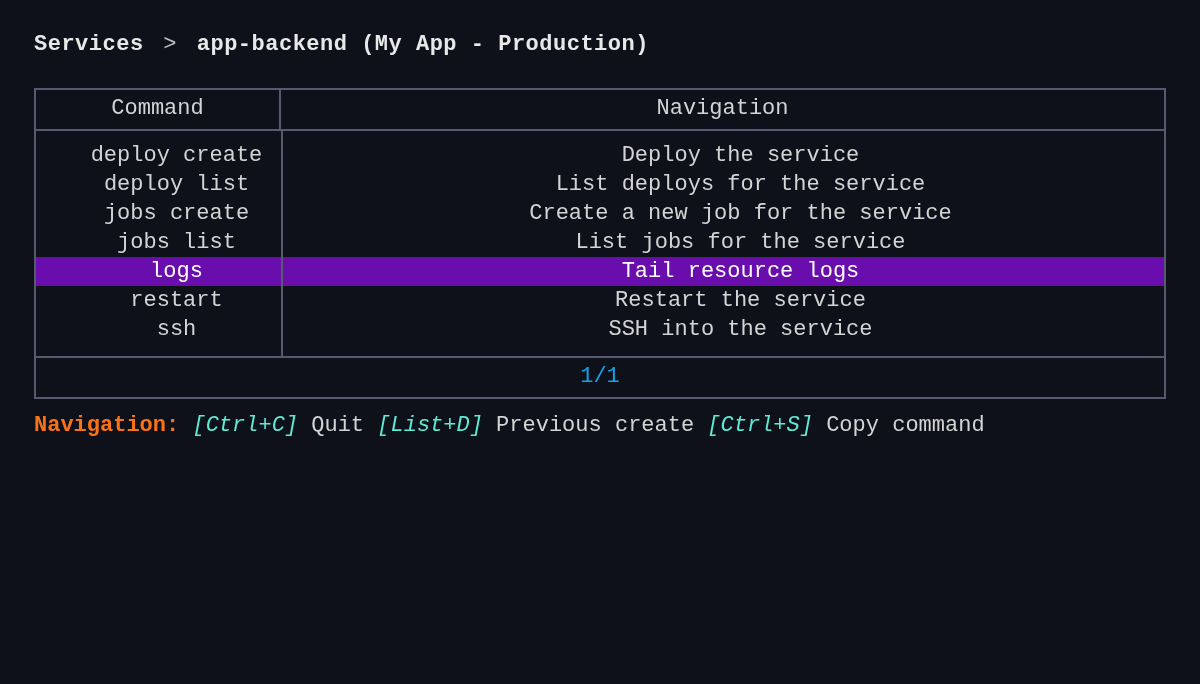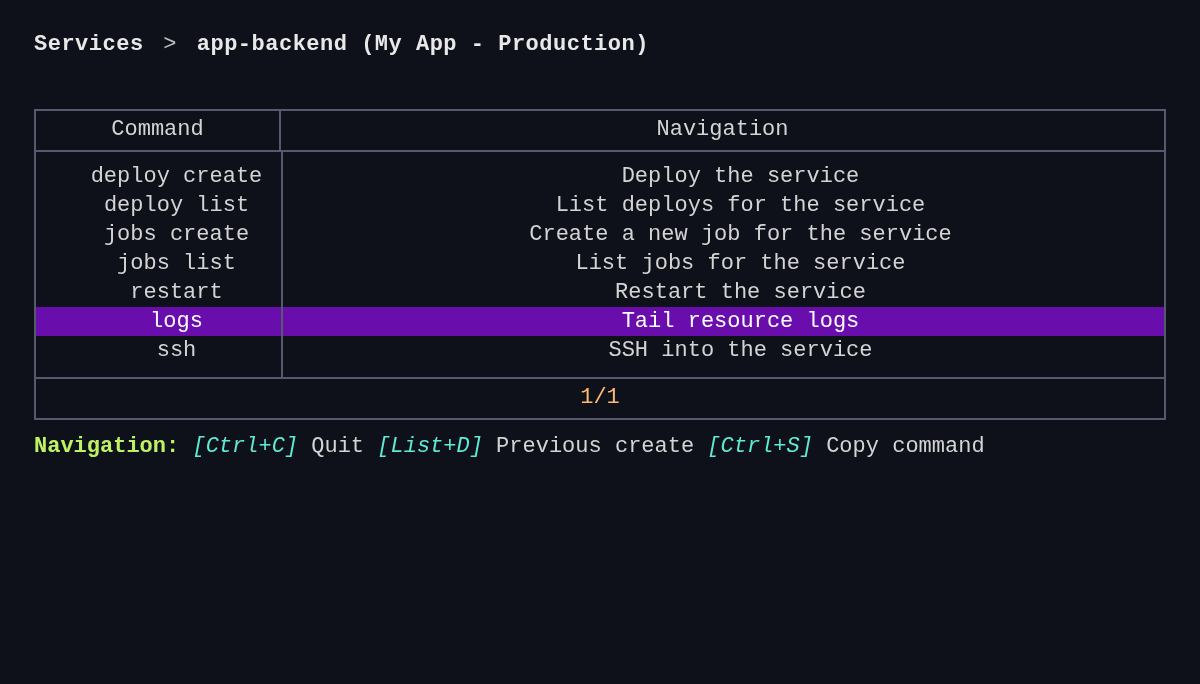--- a/index.html
+++ b/index.html
@@ -12,21 +12,21 @@
       font-family: "SFMono-Regular", "Menlo", "Consolas", "Liberation Mono", monospace;
       font-size: 22px;
       color: #d4d4d4;
       padding: 32px 34px;
       width: 1200px;
       height: 684px;
     }
     .breadcrumb {
       color: #e8e8e8;
       font-weight: bold;
-      margin-bottom: 52px;
+      margin-bottom: 31px;
       letter-spacing: 0.5px;
     }
     .breadcrumb .sep {
       font-weight: normal;
       color: #c0c0c0;
       margin: 0 6px;
     }
     .box {
       border: 2px solid #565a6e;
       display: flex;
@@ -37,21 +37,21 @@
       display: flex;
       border-bottom: 2px solid #565a6e;
     }
     .body-row {
       display: flex;
       border-bottom: 2px solid #565a6e;
       padding: 10px 0 12px 0;
     }
     .footer-row {
       padding: 6px 8px 8px 8px;
-      color: #fdba74;
+      color: #0ea5e9;
     }
     .col-cmd {
       width: 245px;
       border-right: 2px solid #565a6e;
     }
     .col-desc {
       flex: 1;
     }
     .header-row .col-cmd,
     .header-row .col-desc {
@@ -86,21 +86,21 @@
       top: 0;
       bottom: 0;
       width: 2px;
       background: #565a6e;
     }
     .navline {
       margin-top: 14px;
       color: #d4d4d4;
     }
     .navline .label {
-      color: #bef264;
+      color: #f97316;
       font-weight: bold;
       font-family: Liberation Mono, monospace;
     }
     .navline .key {
       color: #5eead4;
       font-style: italic;
     }
   </style>
 </head>
 <body>
@@ -130,27 +130,27 @@
           <div class="cell-desc">List deploys for the service</div>
         </div>
         <div class="row">
           <div class="cell-cmd">jobs create</div>
           <div class="cell-desc">Create a new job for the service</div>
         </div>
         <div class="row">
           <div class="cell-cmd">jobs list</div>
           <div class="cell-desc">List jobs for the service</div>
         </div>
+        <div class="row selected">
+          <div class="cell-cmd">logs</div>
+          <div class="cell-desc">Tail resource logs</div>
+        </div>
         <div class="row">
           <div class="cell-cmd">restart</div>
           <div class="cell-desc">Restart the service</div>
-        </div>
-        <div class="row selected">
-          <div class="cell-cmd">logs</div>
-          <div class="cell-desc">Tail resource logs</div>
         </div>
         <div class="row">
           <div class="cell-cmd">ssh</div>
           <div class="cell-desc">SSH into the service</div>
         </div>
       </div>
   </div>
 
   <div class="footer-row">1/1</div>
 </div>

